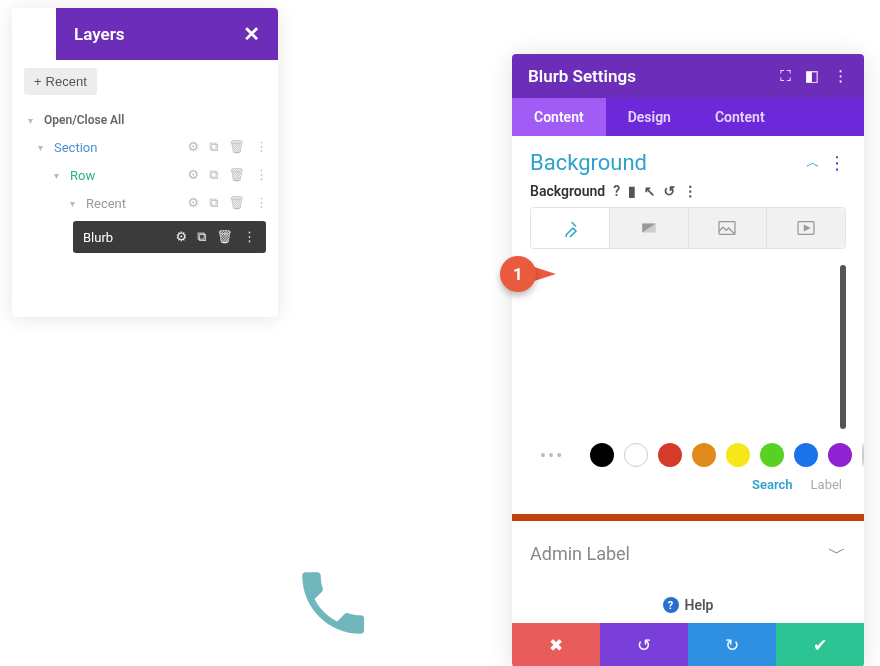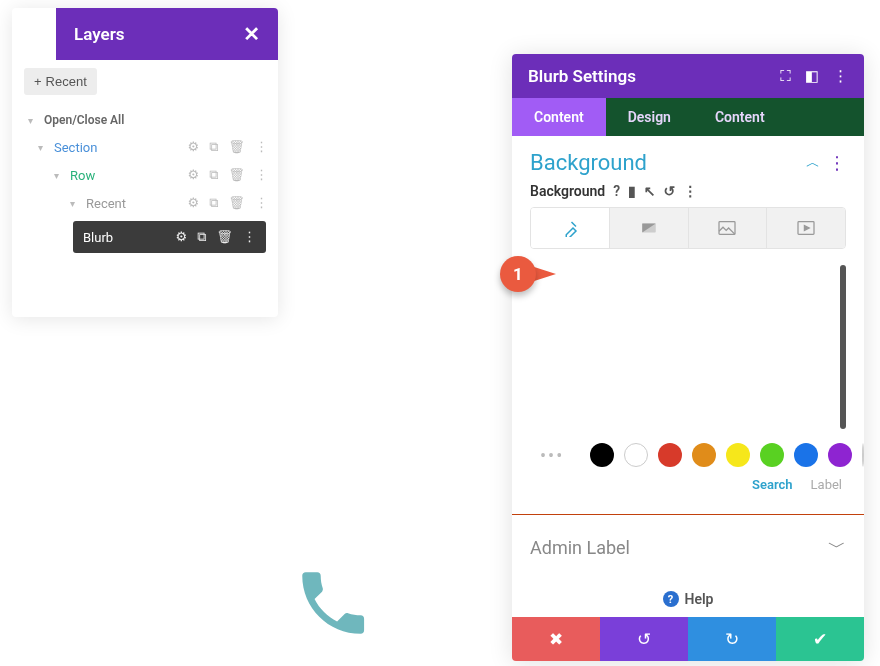--- a/index.html
+++ b/index.html
@@ -120,21 +120,21 @@
     color: #fff;
     display: flex;
     align-items: center;
     justify-content: space-between;
     padding: 12px 16px;
   }
   .settings-header h3 { font-size: 17px; font-weight: 600; }
   .hdr-icons { display: flex; gap: 14px; font-size: 15px; }
 
   .tabs {
-    background: #14532d;
+    background: #6d28d9;
     display: flex;
   }
   .tab {
     padding: 11px 22px;
     color: #e6d6fb;
     font-size: 14px;
     font-weight: 600;
     cursor: pointer;
   }
   .tab.active {
@@ -222,21 +222,21 @@
     display: flex; justify-content: flex-end; gap: 18px;
     font-size: 13px;
     padding: 6px 4px 16px 0;
   }
   .saved { color: #2ea2cc; font-weight: 600; }
   .recent { color: #aaa; }
 
   .admin-label-row {
     display: flex; align-items: center; justify-content: space-between;
     padding: 20px 18px;
-    border-top: 1px solid #c2410c;
+    border-top: 7px solid #c2410c;
     color: #888;
     font-size: 18px;
   }
 
   .help-row {
     text-align: center;
     padding: 12px 0 10px 0;
     font-size: 14px;
     font-weight: 600;
     color: #555;

